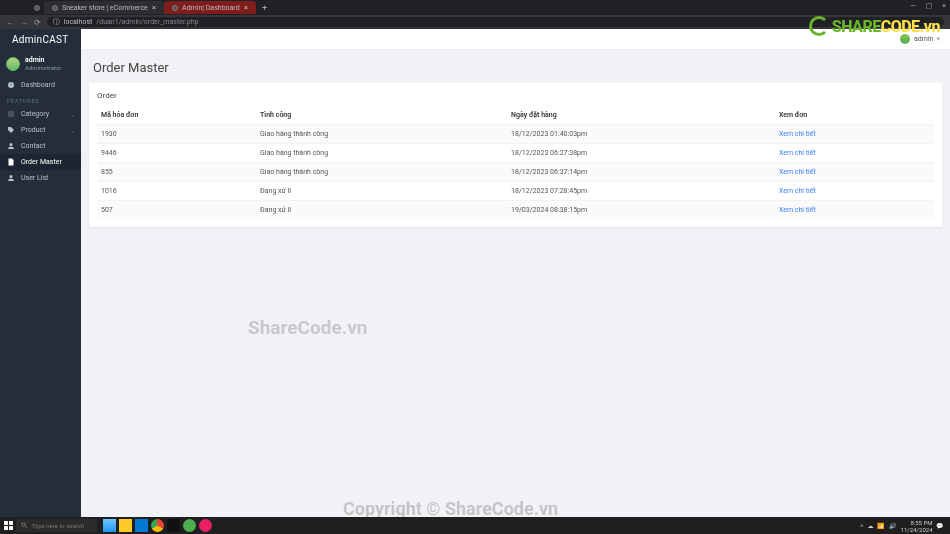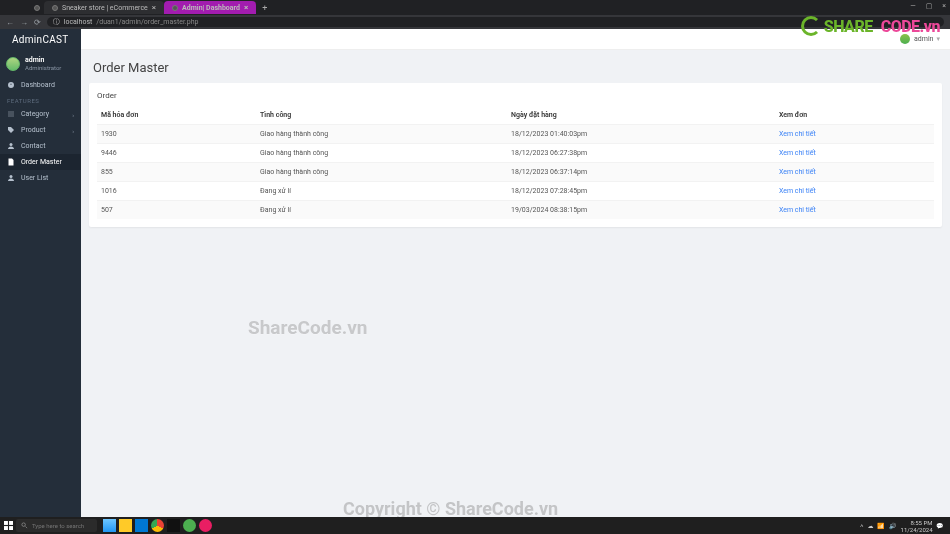--- a/index.html
+++ b/index.html
@@ -2,21 +2,21 @@
 <html><head>
 <meta charset="utf-8">
 <style>
 * { margin: 0; padding: 0; box-sizing: border-box; font-family: -apple-system, BlinkMacSystemFont, "Segoe UI", Roboto, sans-serif; }
 body { background: #202124; width: 950px; height: 534px; overflow: hidden; position: relative; }
 
 
 .chrome-top { background: #202124; height: 15px; display: flex; align-items: center; padding: 0 4px; margin-left: 26px; }
 .chrome-tabs { display: flex; align-items: center; height: 15px; gap: 0; }
 .chrome-tab { display: flex; align-items: center; gap: 4px; padding: 2px 8px; font-size: 7px; color: #bbb; height: 13px; background: #2d2e31; border-radius: 4px 4px 0 0; min-width: 85px; position: relative; }
-.chrome-tab.active { background: #a21caf; font-weight: bold; }
+.chrome-tab.active { background: #7f1d1d; }
 .tab-close { margin-left: auto; font-size: 8px; cursor: pointer; }
 .tab-dot { width: 6px; height: 6px; border-radius: 50%; background: #555; border: 1px solid #777; }
 .tab-add { color: #aaa; padding: 0 6px; font-size: 9px; cursor: pointer; }
 .chrome-win { position: absolute; right: 4px; top: 2px; display: flex; gap: 10px; color: #aaa; font-size: 7px; }
 .chrome-url { background: #35363a; height: 14px; display: flex; align-items: center; padding: 0 6px; gap: 6px; }
 .nav-icons { display: flex; gap: 6px; color: #9aa0a6; font-size: 8px; }
 .url-bar { flex: 1; background: #202124; border-radius: 7px; height: 10px; display: flex; align-items: center; padding: 0 6px; font-size: 7px; color: #bbb; gap: 4px; }
 .url-dim { color: #888; }
 
 
@@ -47,21 +47,21 @@
 tbody tr:nth-child(odd) { background: #fafafa; }
 .link { color: #3b82f6; cursor: pointer; }
 
 
 .wm { position: absolute; font-weight: 700; color: rgba(120,120,120,0.35); pointer-events: none; text-shadow: 0 1px 0 rgba(255,255,255,0.2); }
 .wm1 { top: 316px; left: 248px; font-size: 19px; }
 .wm2 { top: 498px; left: 343px; font-size: 18px; color: rgba(110,110,110,0.35); }
 .logo-wm { position: absolute; top: 16px; right: 10px; display: flex; align-items: center; gap: 3px; font-weight: 800; font-size: 16px; letter-spacing: -0.5px; pointer-events:none; }
 .logo-swirl { width: 20px; height: 20px; border: 3px solid #6bb52a; border-radius: 50%; border-right-color: transparent; position: relative; }
 .logo-text .s1 { color: #6bb52a; }
-.logo-text .s2 { color: #ec4899; margin-left: 8px; }
+.logo-text .s2 { color: #fde047; }
 
 
 .taskbar { position: absolute; left: 0; right: 0; bottom: 0; height: 17px; background: #1f1f1f; display: flex; align-items: center; padding: 0 2px; }
 .tb-start { width: 12px; height: 12px; display: flex; align-items: center; justify-content: center; cursor: pointer; }
 .tb-start svg { fill: #fff; }
 .tb-search { display: flex; align-items: center; gap: 4px; background: #2b2b2b; height: 13px; padding: 0 5px; border-radius: 2px; margin-left: 2px; min-width: 78px; }
 .tb-search input { background: transparent; border: none; color: #ccc; font-size: 6px; width: 60px; outline: none; }
 .tb-search svg { width: 7px; height: 7px; fill: #ccc; }
 .tb-icons { display: flex; gap: 3px; margin-left: 6px; }
 .tb-app { width: 13px; height: 13px; display: flex; align-items: center; justify-content: center; cursor: pointer; }

